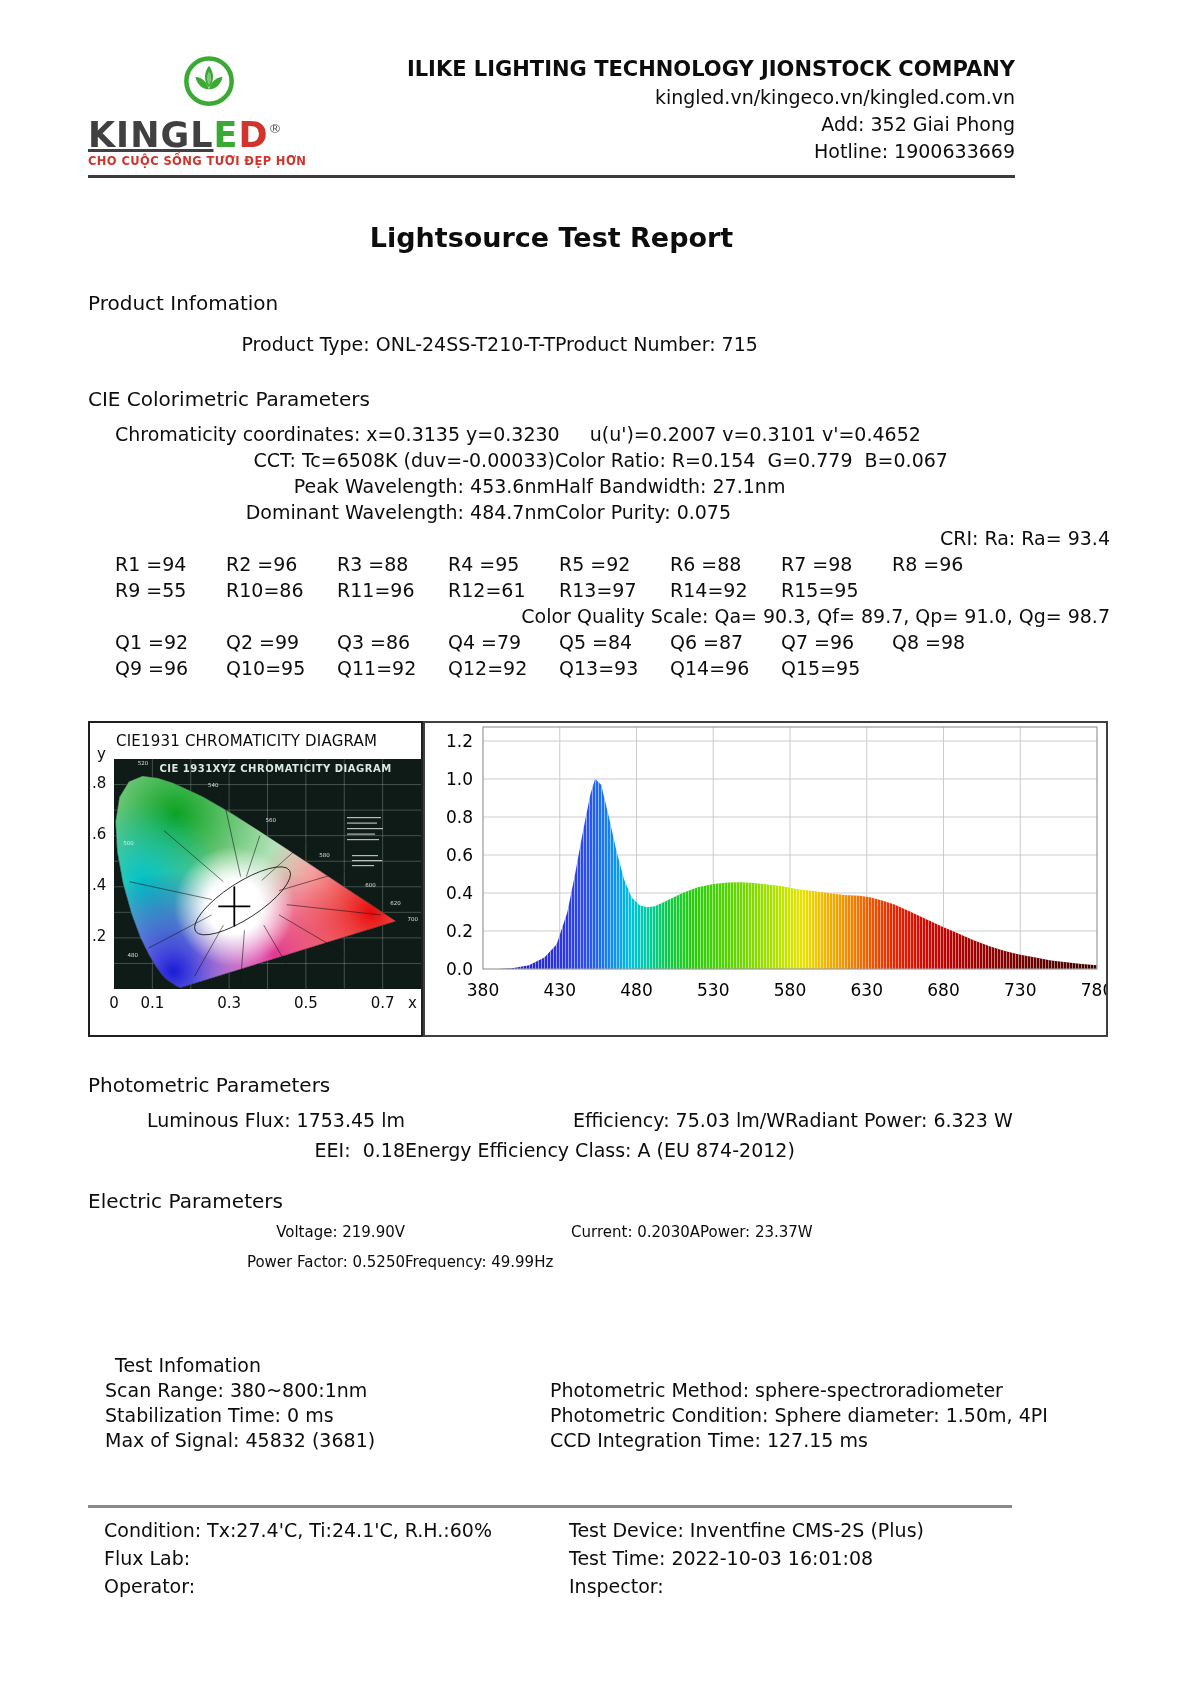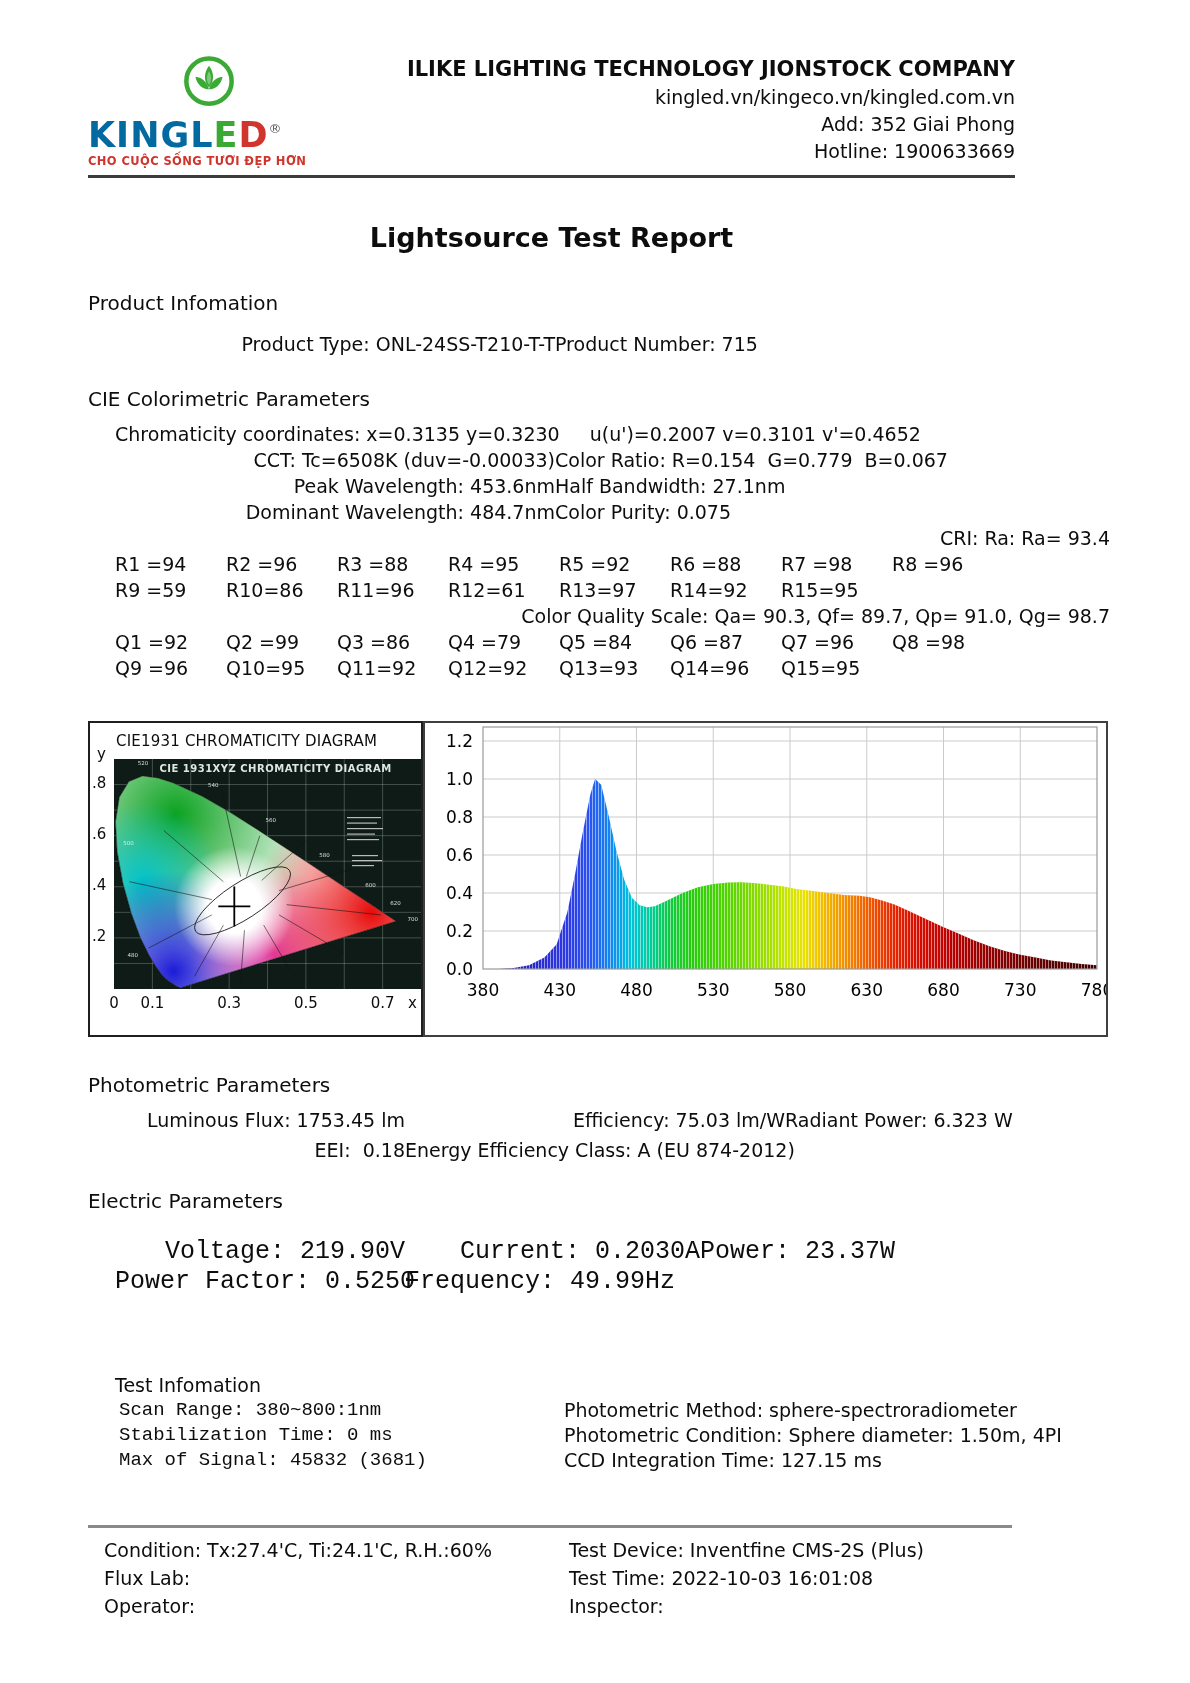--- a/index.html
+++ b/index.html
@@ -5,21 +5,21 @@
   html,body{margin:0;padding:0;background:#ffffff;}
   body{width:1190px;height:1683px;font-family:"DejaVu Sans","Liberation Sans",sans-serif;color:#0d0d0d;overflow:hidden;}
   .page{position:relative;width:1190px;height:1683px;background:#fff;box-sizing:border-box;padding:0 80px 0 88px;}
   .pre{white-space:pre;}
 
   
   .hdr{display:flex;justify-content:space-between;align-items:flex-start;width:927px;padding-top:54px;}
   .logo{width:270px;}
   .logo-mark{display:block;margin:0 8px 0 92px;}
   .logo-text{font-weight:bold;font-size:35px;letter-spacing:1px;line-height:34px;}
-  .lg-king{color:#0369a1;}
+  .lg-king{color:#404040;text-decoration:underline;}
   .lg-e{color:#3aaa35;}
   .lg-d{color:#d0342c;}
   .lg-reg{color:#555;font-size:13px;font-weight:normal;vertical-align:14px;}
   .logo-tag{color:#d0342c;font-size:11.5px;font-weight:bold;letter-spacing:0.4px;margin-top:2px;}
   .company{text-align:right;line-height:27px;font-size:19px;}
   .company-name{font-weight:bold;font-size:21px;line-height:30px;}
   .hrule{width:927px;height:3px;background:#3c3c3c;margin-top:7px;}
 
   
   .doc-title{width:927px;text-align:center;font-size:27px;font-weight:bold;margin-top:44px;}
@@ -61,29 +61,29 @@
   .cie-xticks span:nth-child(5){left:87.5%;}
   .cie-xlab{position:absolute;right:4px;top:271px;font-size:15px;}
   .chart-right{width:681px;height:312px;border:2px solid #3f3f3f;flex:none;background:#fff;}
   .chart-right svg{display:block;width:100%;height:100%;}
 
   
   .pm-rows{margin-top:8px;font-size:19px;}
   .pm-rows .row{line-height:30px;}
   .pm-rows .cA{width:290px;flex:none;}
   .pm-rows .cB{width:380px;flex:none;}
-  .el-rows{margin-top:24px;font-size:25px;font-family:Liberation Mono, monospace;}
+  .el-rows{margin-top:4px;font-size:15px;}
   .el-rows .row{line-height:30px;}
   .el-rows .cA{width:290px;flex:none;}
   .el-rows .cB{width:295px;flex:none;}
 
   .ti-block{margin-top:76px;font-size:19px;}
   .ti-h{margin-left:27px;line-height:25px;}
   .ti-block .row{line-height:25px;}
-  .ti-block .cA{width:445px;flex:none;margin-left:31px;font-family:Liberation Mono, monospace;}
+  .ti-block .cA{width:445px;flex:none;margin-left:17px;}
 
   .frule{width:924px;height:3px;background:#8a8a8a;margin-top:52px;}
   .ft-rows{margin-top:8px;font-size:19px;}
   .ft-rows .row{line-height:28px;}
   .ft-rows .cA{width:465px;flex:none;margin-left:16px;}
 </style>
 </head>
 <body>
 
 <div class="page">
@@ -140,21 +140,21 @@
         <span>R1 =94</span>
         <span>R2 =96</span>
         <span>R3 =88</span>
         <span>R4 =95</span>
         <span>R5 =92</span>
         <span>R6 =88</span>
         <span>R7 =98</span>
         <span>R8 =96</span>
       </div>
     <div class="rq-row">
-        <span>R9 =59</span>
+        <span>R9 =55</span>
         <span>R10=86</span>
         <span>R11=96</span>
         <span>R12=61</span>
         <span>R13=97</span>
         <span>R14=92</span>
         <span>R15=95</span>
       </div>
     <div class="ln ind pre">Color Quality Scale: Qa= 90.3, Qf= 89.7, Qp= 91.0, Qg= 98.7</div>
     <div class="rq-row">
         <span>Q1 =92</span>

